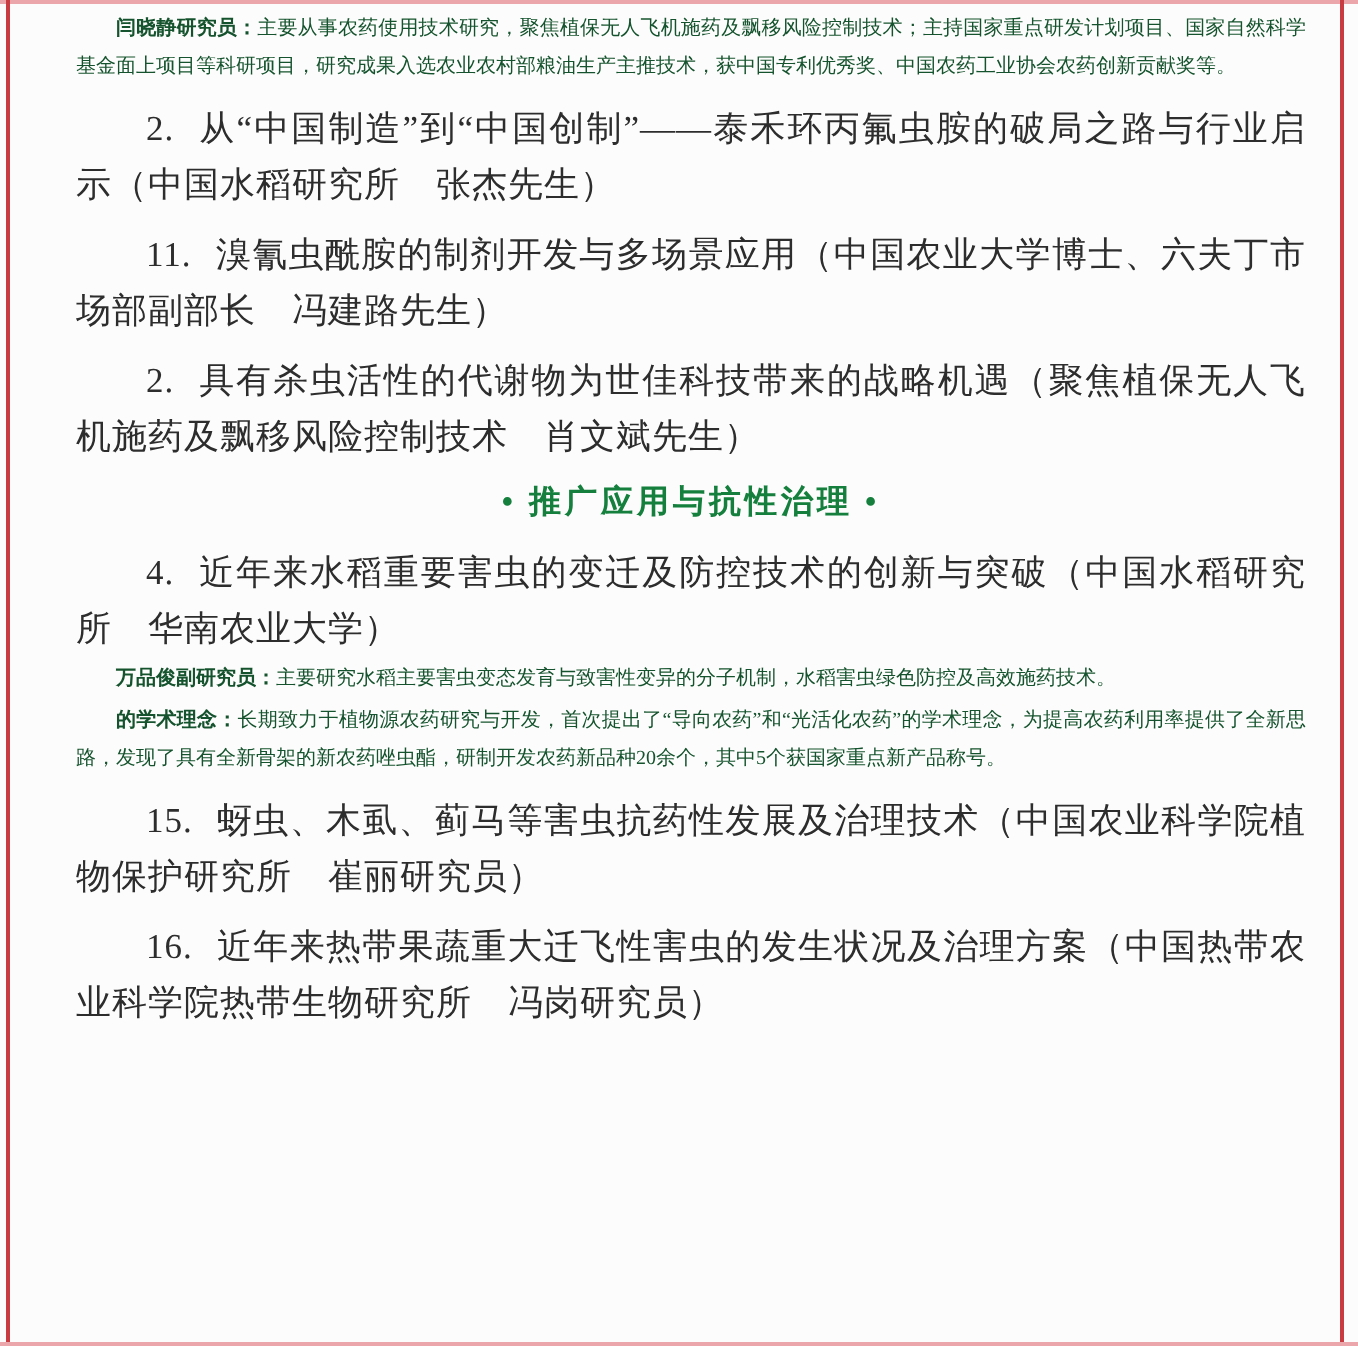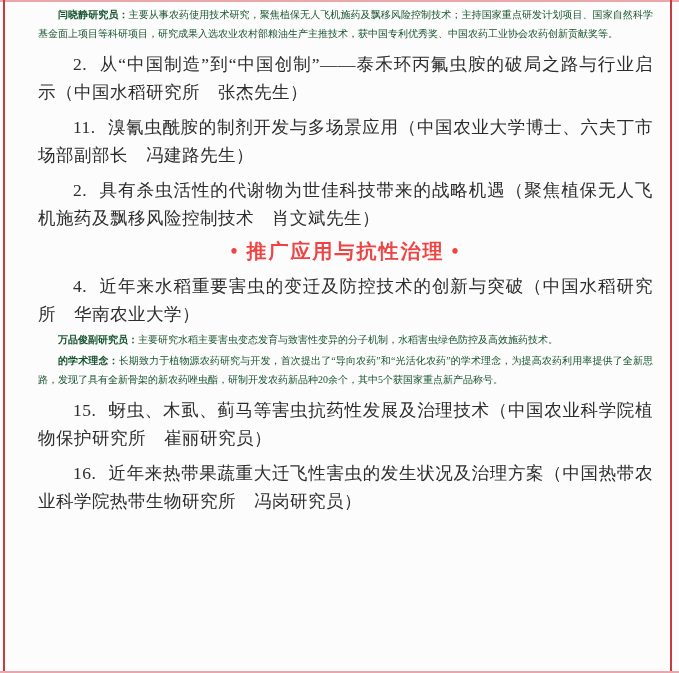--- a/index.html
+++ b/index.html
@@ -39,23 +39,23 @@
     font-size:17.5px;
     line-height:27.5px;
     color:#2d2d2d;
     text-align:justify;
     text-indent:2em;
     letter-spacing:0.5px;
     margin-top:8px;
   }
   .item .num { margin-right:12px; }
   .section-head {
-    font-size:20px;
+    font-size:16px;
     font-weight:bold;
-    color:#ef4444;
+    color:#15803d;
     text-align:center;
     letter-spacing:2px;
     margin-top:6px;
     line-height:27px;
   }
 </style>
 </head>
 <body>
 
 <div class="page">

